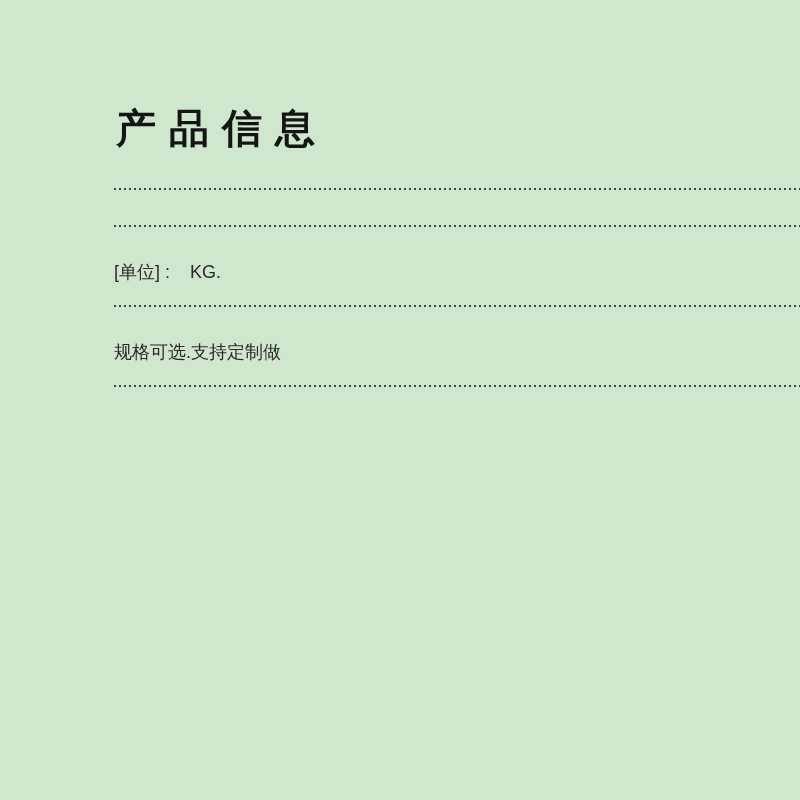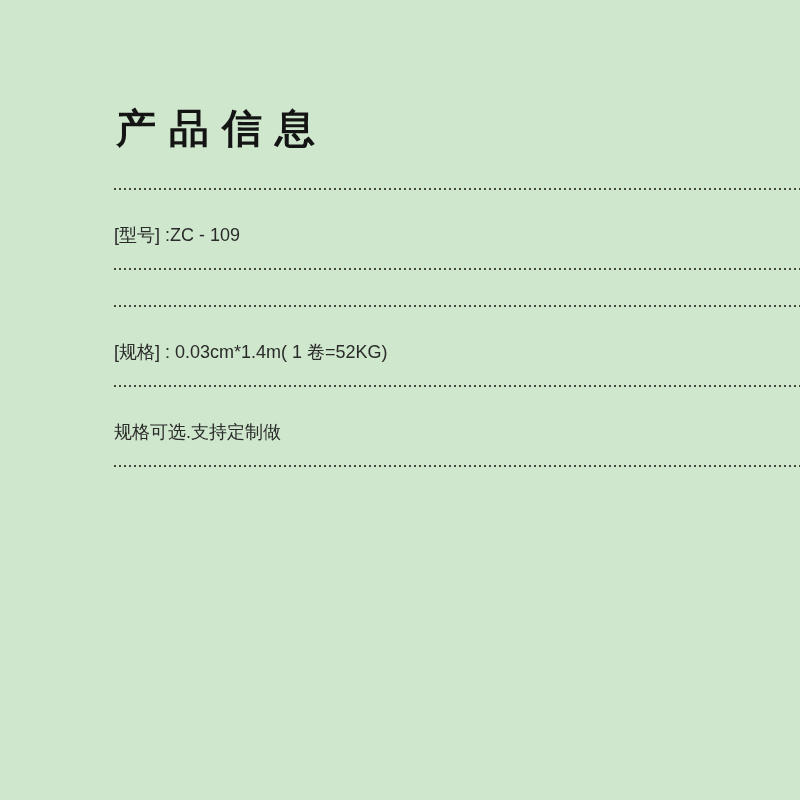--- a/index.html
+++ b/index.html
@@ -55,35 +55,31 @@
 
 <div class="page">
   <h1 class="title">产品信息</h1>
 
   <div>
 
     <div class="row">
       <div class="divider"></div>
     </div>
 
-    <div class="row">
-      <div class="row-text">[型号] :ZC - 109</div>
-      <div class="divider"></div>
-    </div>
 
     <div class="row">
       <div class="divider"></div>
     </div>
 
+    <div class="row">
+      <div class="row-text">[单位] :    KG.</div>
+      <div class="divider"></div>
+    </div>
 
 
-    <div class="row">
-      <div class="row-text">[规格] : 0.03cm*1.4m( 1 卷=52KG)</div>
-      <div class="divider"></div>
-    </div>
 
     <div class="row">
       <div class="row-text">规格可选.支持定制做</div>
       <div class="divider"></div>
     </div>
 
   </div>
 </div>
 
 </body></html>

